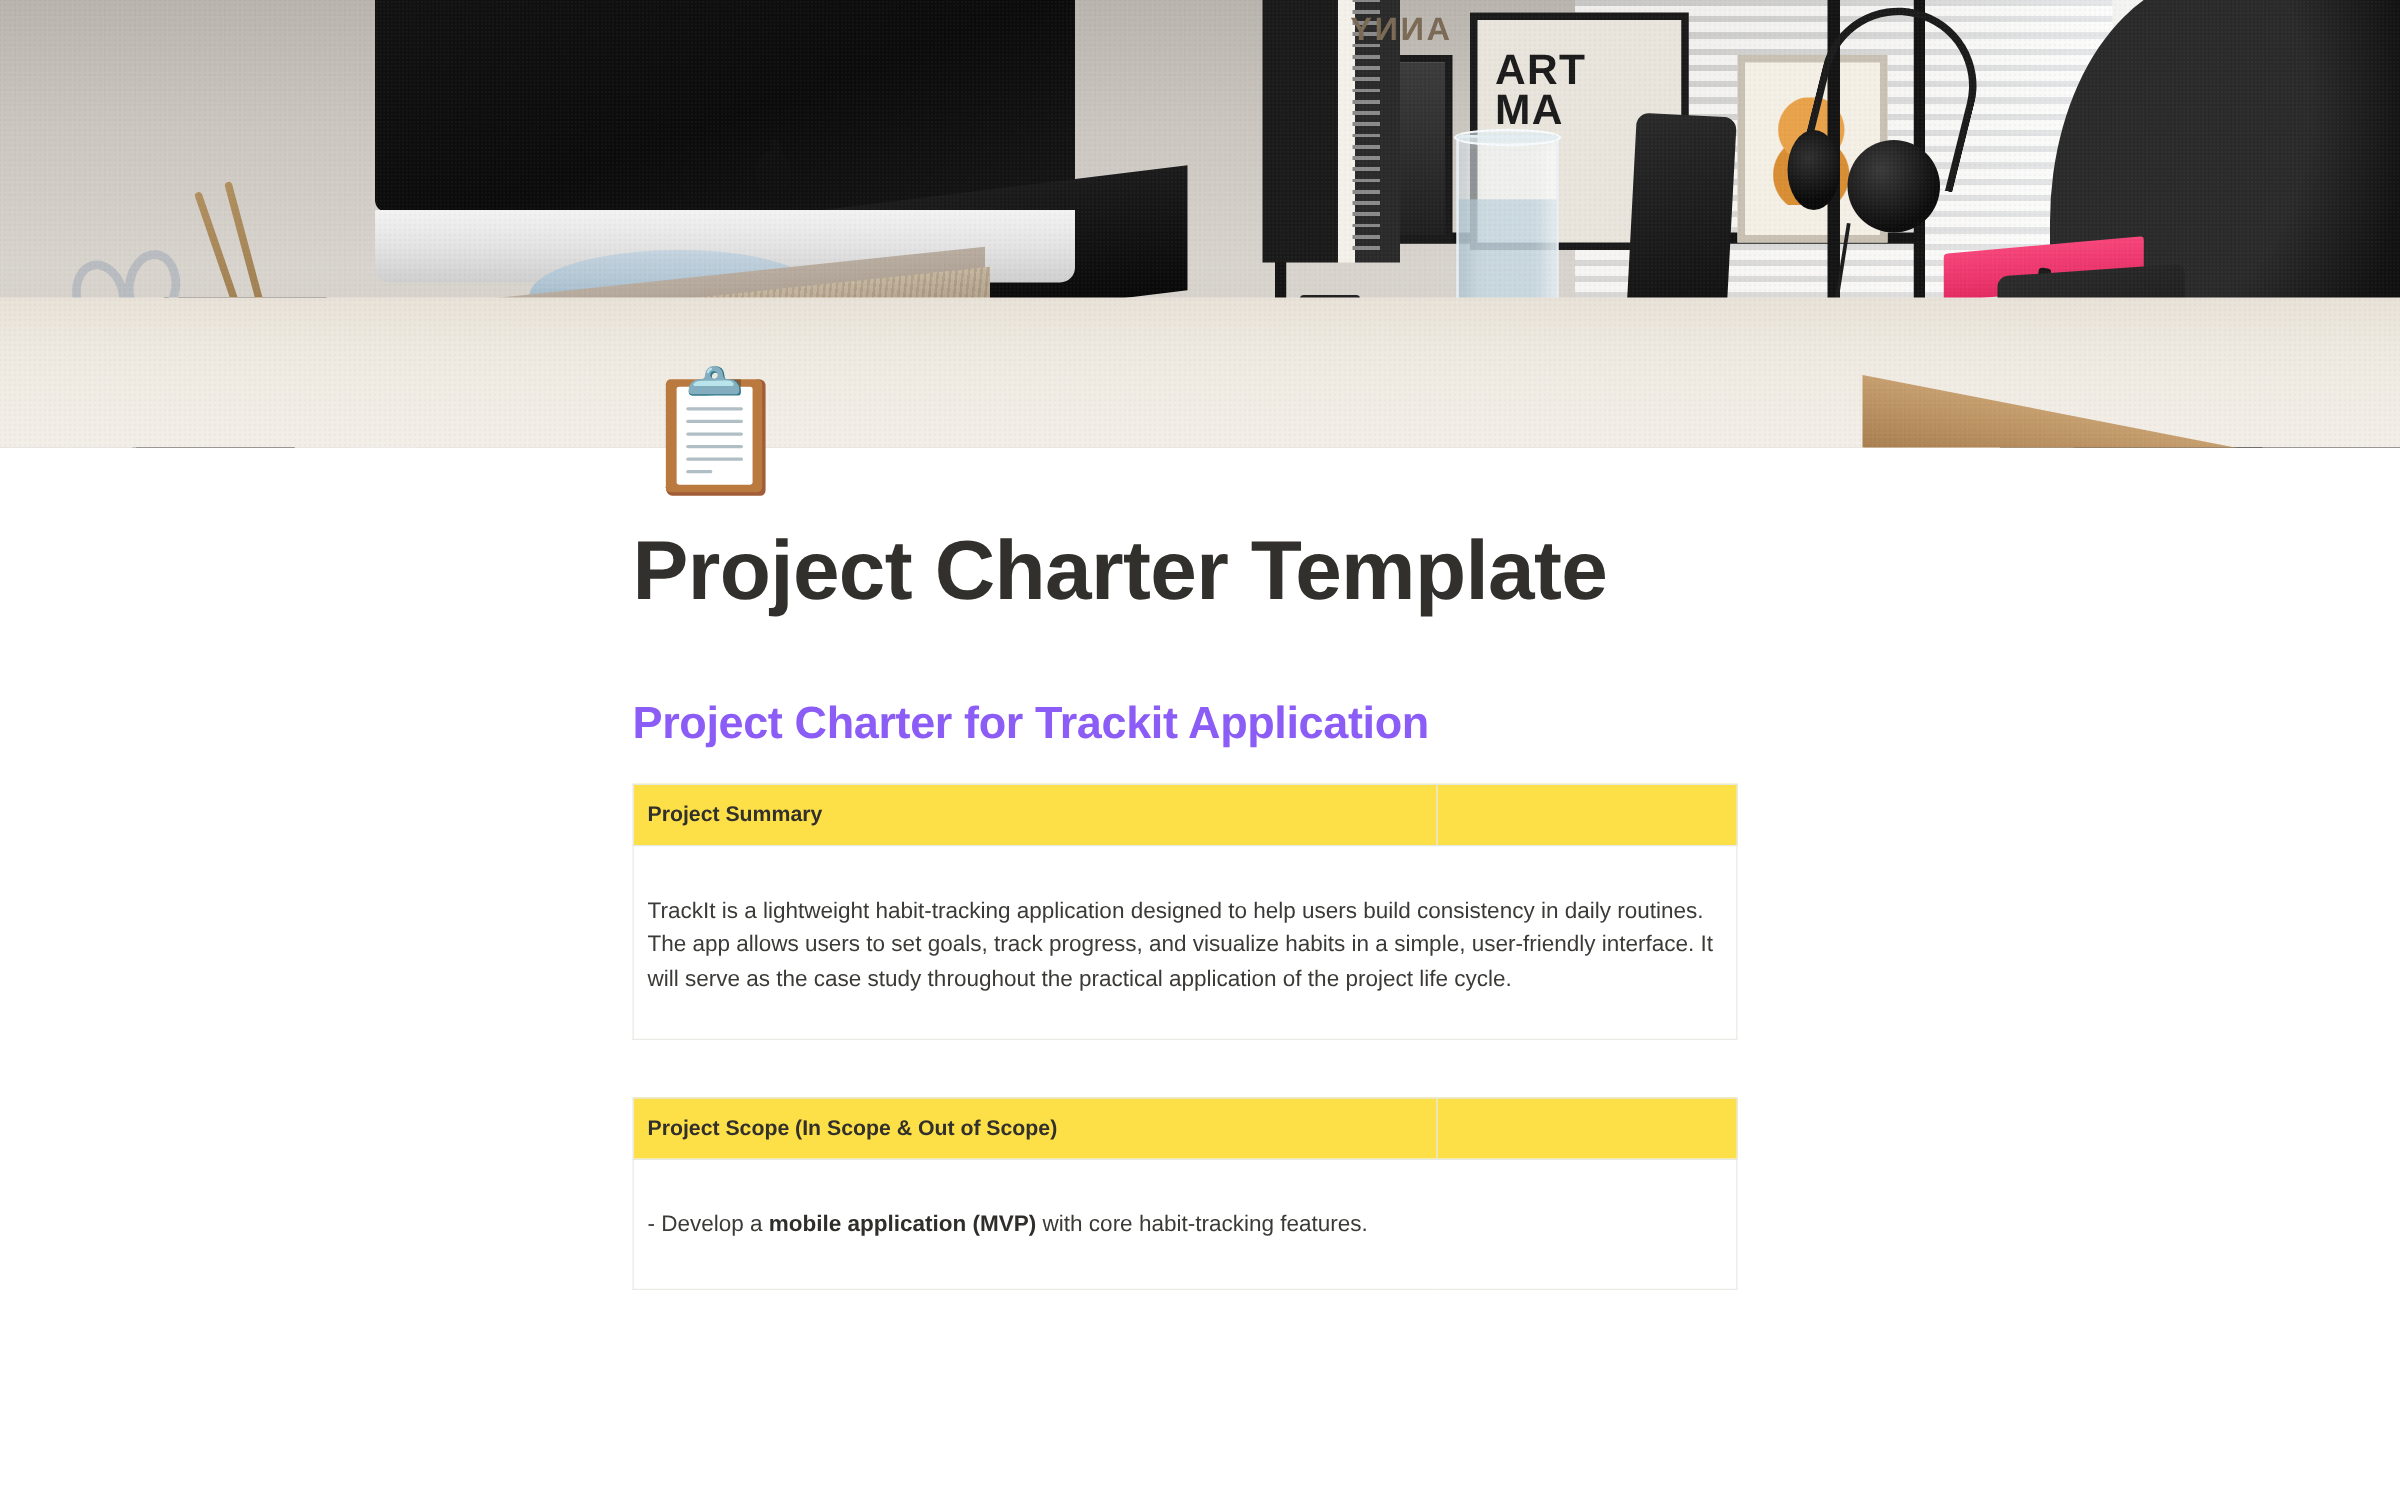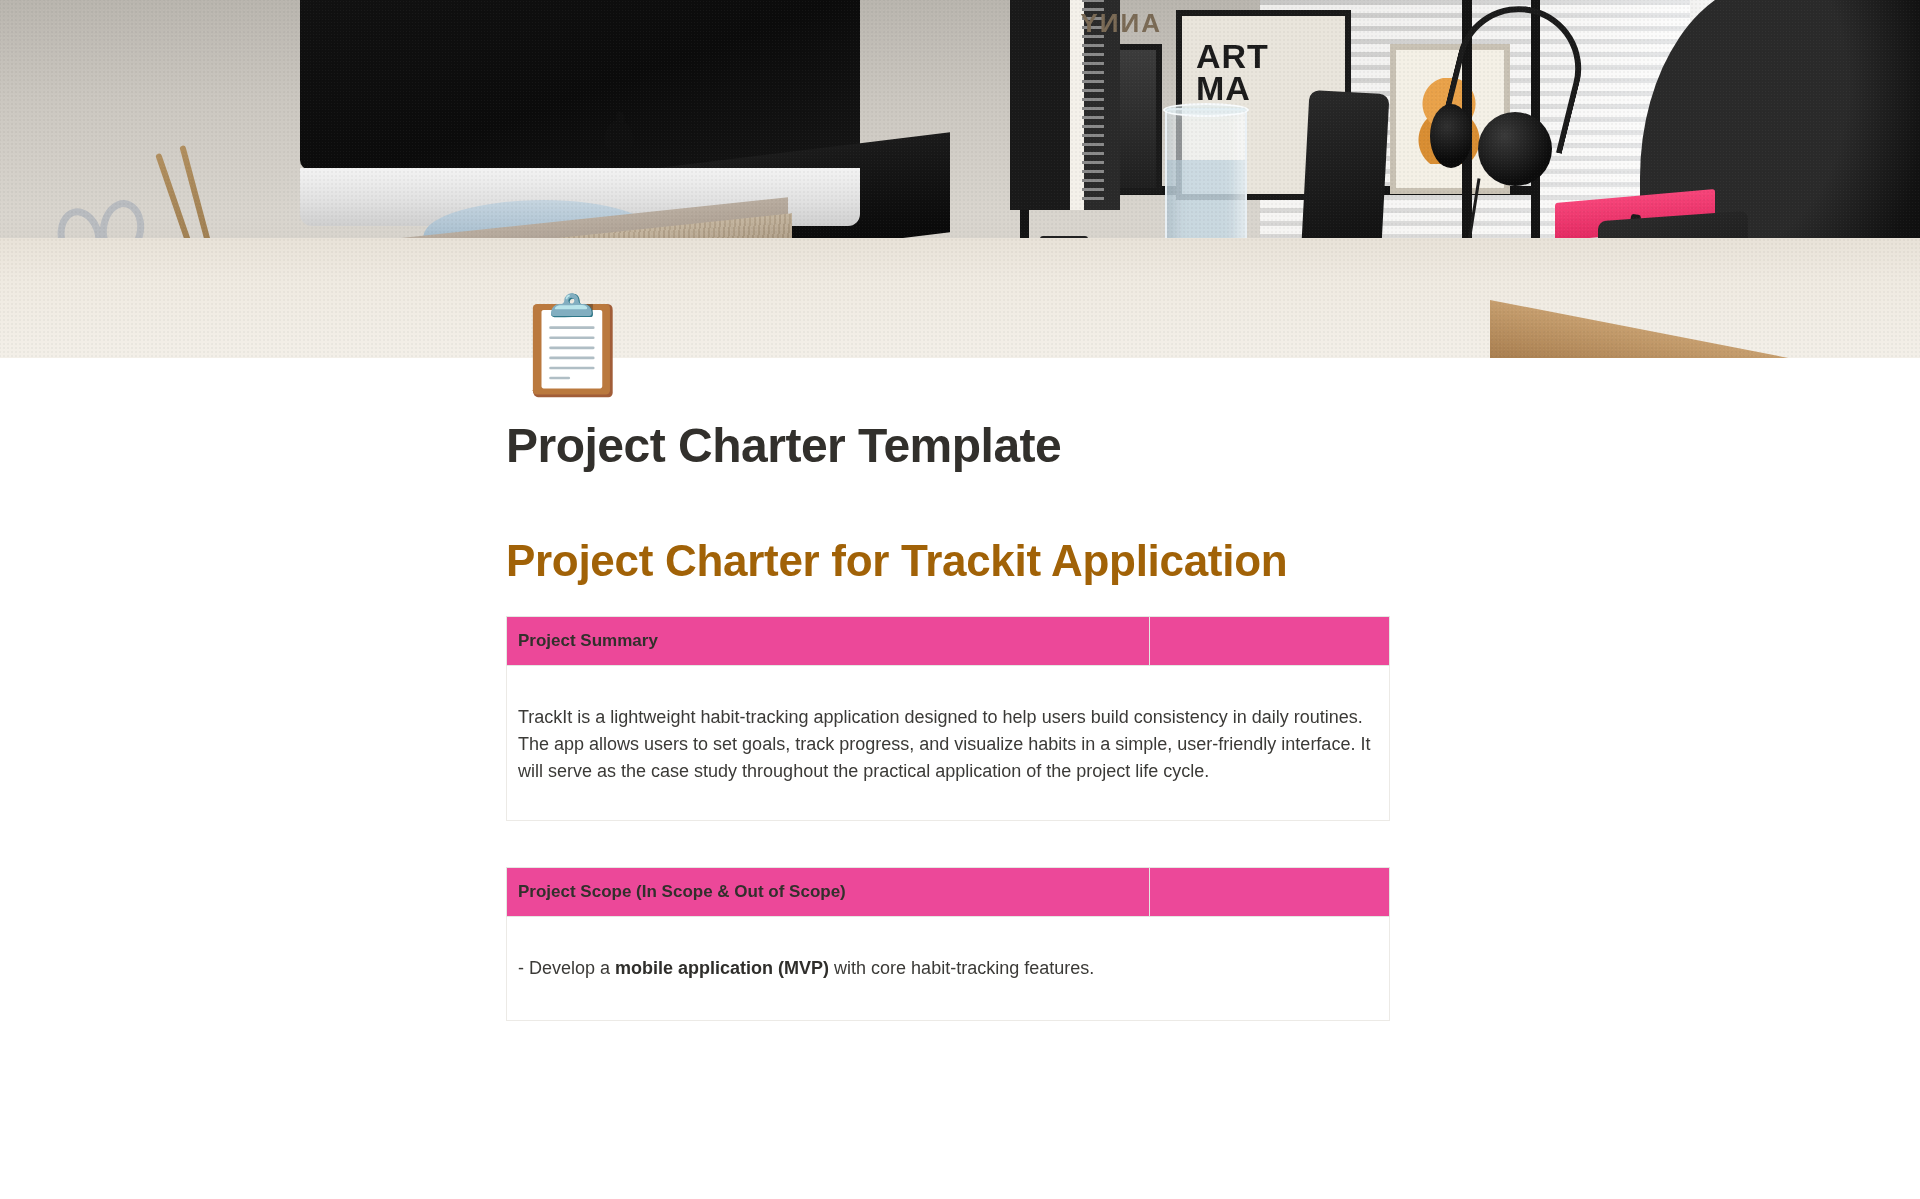--- a/index.html
+++ b/index.html
@@ -285,45 +285,45 @@
   }
 
   
   .content {
     position:absolute; left:0; top:358px; width:1920px;
   }
   .inner { width: 1920px; padding-left: 506px; }
 
   .page-title {
     margin: 62px 0 0 0;
-    font-size: 48px;
+    font-size: 67px;
     font-weight: 700;
     letter-spacing: -0.5px;
     color: #32302c;
     line-height: 1.1;
   }
 
   .section-title {
     margin: 62px 0 0 0;
-    font-size: 44px;
+    font-size: 36px;
     font-weight: 700;
     letter-spacing: -0.3px;
-    color: #a16207;
+    color: #8b5cf6;
     line-height: 1.2;
   }
 
   .tbl {
     margin-top: 28px;
     width: 884px;
     border-collapse: collapse;
     table-layout: fixed;
   }
   .tbl + .tbl { margin-top: 46px; }
   .tbl th {
-    background: #ec4899;
+    background: #fde047;
     color: #32302c;
     font-size: 17px;
     font-weight: 700;
     text-align: left;
     padding: 14px 11px 14px 11px;
     border: 1px solid #e4e7e2;
     height: 42px;
   }
   .tbl th.sp { width: 240px; border-left-color:#e7eae5; }
   .tbl td {

